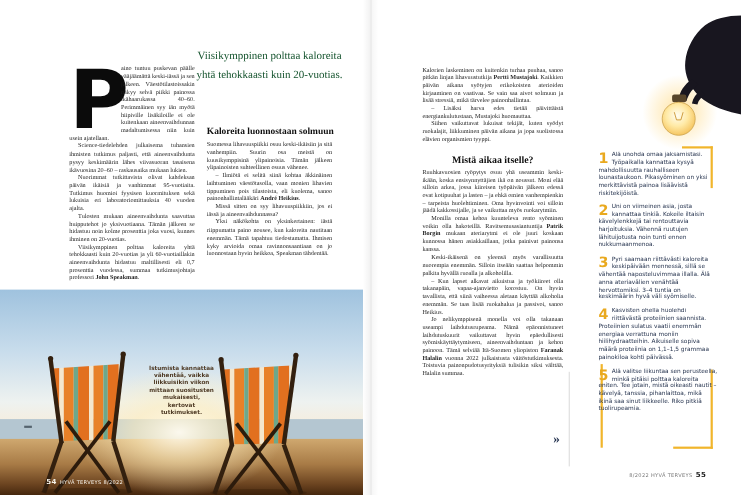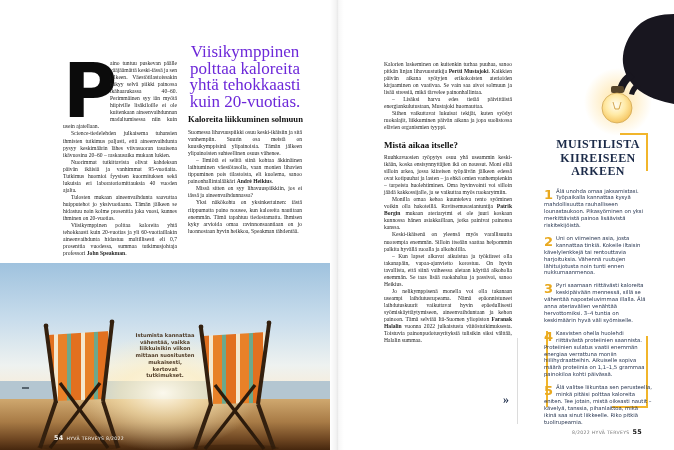--- a/index.html
+++ b/index.html
@@ -7,34 +7,34 @@
           font-family:"Liberation Serif",serif;color:#1d1d1d;}
   
   .col p{margin:0;font-size:5.6px;line-height:7.05px;text-align:justify;color:#1e1e1e;}
   .col p + p{text-indent:8px;}
   .col1{position:absolute;left:63px;top:60px;width:114px;}
   .col2{position:absolute;left:188px;top:129px;width:114px;}
   .col3{position:absolute;left:384px;top:61px;width:128px;}
   .dropcap{float:left;font-family:"DejaVu Sans",sans-serif;font-weight:700;font-size:74px;
            line-height:56px;width:42px;height:58px;margin:3px 5px 0 0;color:#0b0b0b;}
   .pullquote{position:absolute;left:176px;top:44px;width:138px;text-align:center;
-             font-size:17px;line-height:16.5px;color:#6d28d9;}
+             font-size:10px;line-height:16.5px;color:#14532d;}
   .lead-heading{position:absolute;left:188px;top:115px;width:120px;margin:0;
                 font-size:8.6px;line-height:9px;font-weight:700;color:#101010;}
   .flow-heading{font-size:9px;line-height:10px;font-weight:700;color:#101010;
                 margin:9px 0 3.5px;text-indent:0;}
-  .col3 .flow-heading{text-align:left;}
+  .col3 .flow-heading{text-align:center;}
   
   .photo{position:absolute;left:0;top:263px;width:330px;height:187px;margin:0;overflow:hidden;}
   .photo svg{position:absolute;left:0;top:0;}
   .photo figcaption{position:absolute;left:135px;top:69px;width:60px;z-index:2;text-align:center;
         font-family:"DejaVu Sans",sans-serif;font-weight:700;font-size:5.2px;line-height:6.7px;color:#4e3a25;}
   .footer-left{position:absolute;left:42px;bottom:8px;z-index:2;color:#f6f2ea;
         font-family:"DejaVu Sans",sans-serif;font-size:4.6px;letter-spacing:.3px;}
-  .footer-left .pn{font-weight:700;font-size:6.4px;margin-right:3px;padding-left:12px;}
+  .footer-left .pn{font-weight:700;font-size:6.4px;margin-right:3px;}
   
   .hand-img{position:absolute;left:577px;top:12px;width:97px;height:128px;}
   .sidebar{position:absolute;left:544px;top:138px;width:108px;}
   .sidebar h3{margin:0 0 9px;text-align:center;font-family:"Liberation Serif",serif;font-weight:700;
         font-size:12px;line-height:13.5px;letter-spacing:.4px;color:#1c2b49;}
   .item{margin-bottom:6px;font-family:"DejaVu Sans",sans-serif;font-size:5.3px;line-height:6.9px;
         color:#25334e;overflow:hidden;}
   .item .num{float:left;font-weight:700;font-size:13px;line-height:11px;margin:1px 3px 0 0;color:#e9a91f;
         font-family:"DejaVu Sans",sans-serif;}
   .item p{margin:0;text-align:left;}
@@ -60,21 +60,21 @@
     <span class="dropcap">P</span>
     <p class="rich">aino tuntuu puskevan päälle vääjäämättä keski-iässä ja sen jälkeen. Väestötilastoissakin näkyy selvä piikki painossa ikähaarukassa 40–60. Perimmäinen syy iän myötä hiipiville lisäkiloille ei ole kuitenkaan aineenvaihdunnan madaltumisessa niin kuin usein ajatellaan.</p>
     <p class="rich">Science-tiedelehden julkaisema tuhansien ihmisten tutkimus paljasti, että aineenvaihdunta pysyy keskimäärin lähes viivasuoran tasaisena ikävuosina 20–60 – raskausaika mukaan lukien.</p>
     <p class="rich">Nuorimmat tutkittavista olivat kahdeksan päivän ikäisiä ja vanhimmat 95-vuotiaita. Tutkimus huomioi fyysisen kuormituksen sekä lukuisia eri laboratoriomittauksia 40 vuoden ajalta.</p>
     <p class="rich">Tulosten mukaan aineenvaihdunta saavuttaa huipputehot jo yksivuotiaana. Tämän jälkeen se hidastuu noin kolme prosenttia joka vuosi, kunnes ihminen on 20-vuotias.</p>
     <p class="rich">Viisikymppinen polttaa kaloreita yhtä tehokkaasti kuin 20-vuotias ja yli 60-vuotiaillakin aineenvaihdunta hidastuu maltillisesti eli 0,7 prosenttia vuodessa, summaa tutkimusjohtaja professori <b>John Speakman</b>.</p>
   </div>
 
   <div class="pullquote">Viisikymppinen polttaa kaloreita yhtä tehokkaasti kuin 20-vuotias.</div>
 
-  <h2 class="lead-heading">Kaloreita liikkuminen solmuun</h2>
+  <h2 class="lead-heading">Kaloreita luonnostaan solmuun</h2>
 
   <div class="col col2">
     <p class="rich">Suomessa lihavuuspiikki osuu keski-ikäisiin ja sitä vanhempiin. Suurin osa meistä on kuusikymppisinä ylipainoisia. Tämän jälkeen ylipainoisten suhteellinen osuus vähenee.</p>
     <p class="rich">– Ilmiötä ei selitä siinä kohtaa äkkinäinen laihtuminen väestötasolla, vaan monien lihavien tippuminen pois tilastoista, eli kuolema, sanoo painonhallintalääkäri <b>André Heikius</b>.</p>
     <p class="rich">Missä sitten on syy lihavuuspiikkiin, jos ei iässä ja aineenvaihdunnassa?</p>
     <p class="rich">Yksi näkökohta on yksinkertainen: iästä riippumatta paino nousee, kun kaloreita nautitaan enemmän. Tämä tapahtuu tiedostamatta. Ihmisen kyky arvioida omaa ravinnonsaantiaan on jo luonnostaan hyvin heikkoa, Speakman tähdentää.</p>
   </div>
 
   <figure class="photo">
     <svg width="330" height="187" viewBox="0 0 330 187">
@@ -199,21 +199,20 @@
     <rect x="34" y="74" width="13" height="7" rx="2" fill="#57452a"></rect>
     <circle cx="40" cy="96" r="15" fill="url(#bulb)" stroke="#caa14c" stroke-width="0.7"></circle>
     <path d="M36,90 L38,97 M44,90 L42,97 M38,97 L42,97" stroke="#c8922e" stroke-width="0.8" fill="none"></path>
   </svg>
 
   <div class="bracket-top"></div>
   <div class="bracket-bottom"></div>
   <div class="bracket-leftline"></div>
 
   <aside class="sidebar">
-    <h3>MUISTILISTA KIIREISEEN ARKEEN</h3>
     <div class="item">
       <span class="num">1</span>
       <p>Älä unohda omaa jaksamistasi. Työpaikalla kannattaa kysyä mahdollisuutta rauhalliseen lounastaukoon. Pikasyöminen on yksi merkittävistä painoa lisäävistä riskitekijöistä.</p>
     </div>
     <div class="item">
       <span class="num">2</span>
       <p>Uni on viimeinen asia, josta kannattaa tinkiä. Kokeile iltaisin kävelylenkkejä tai rentouttavia harjoituksia. Vähennä ruutujen lähituijotusta noin tunti ennen nukkumaanmenoa.</p>
     </div>
     <div class="item">
       <span class="num">3</span>

